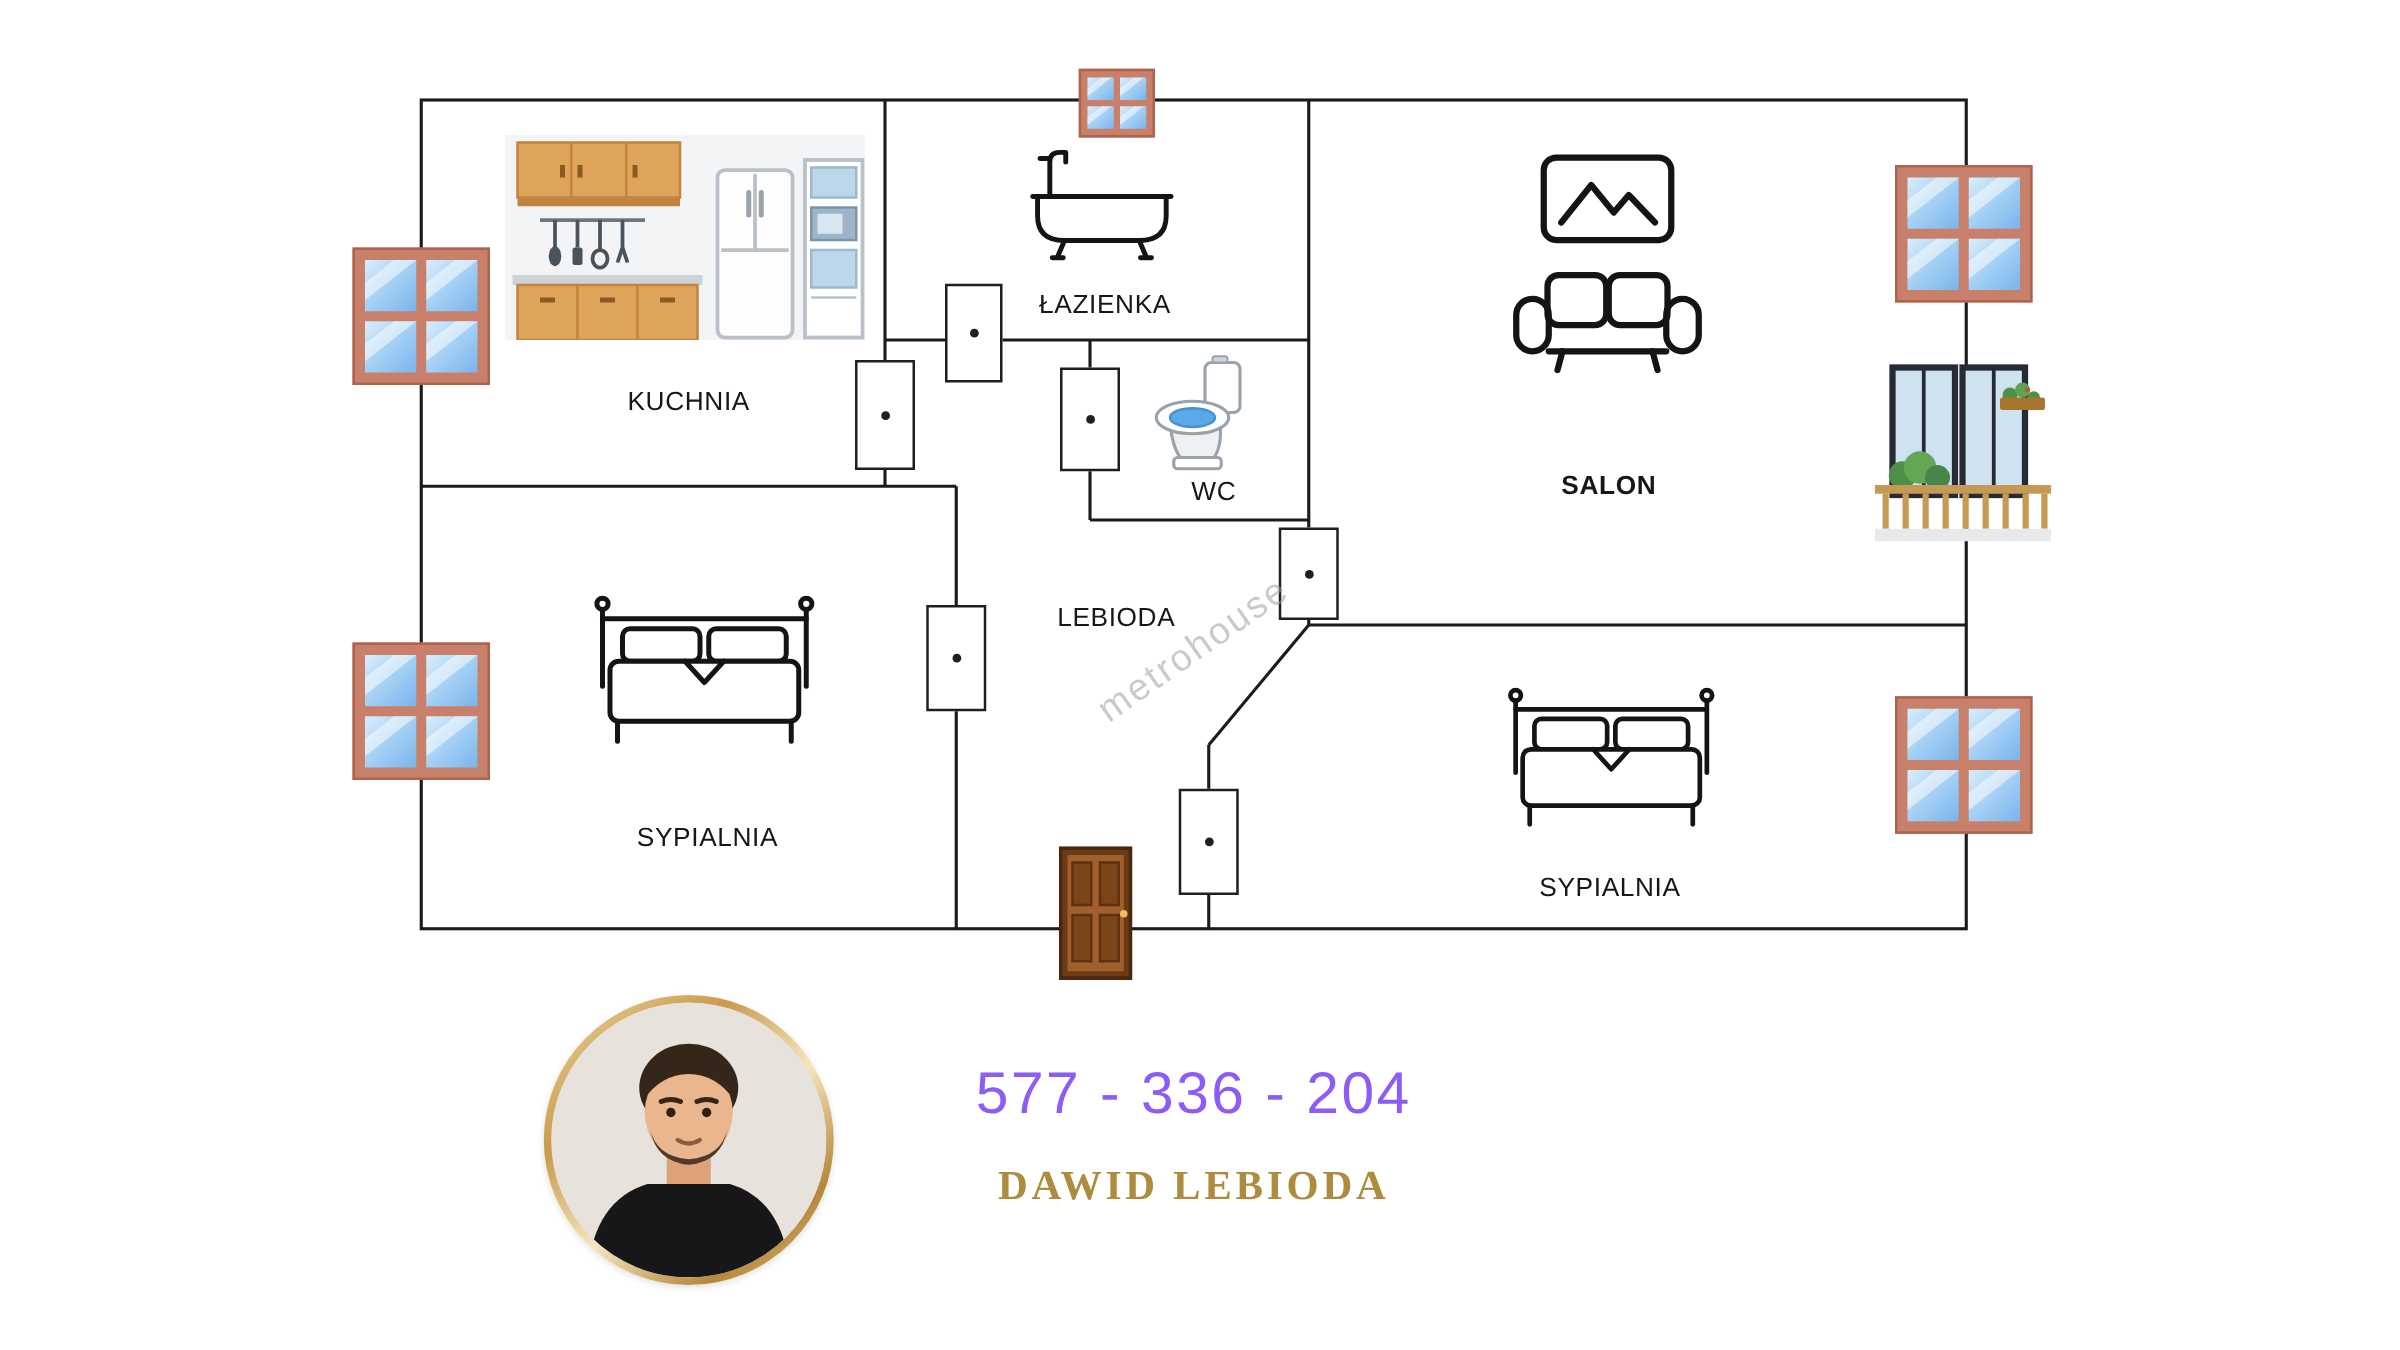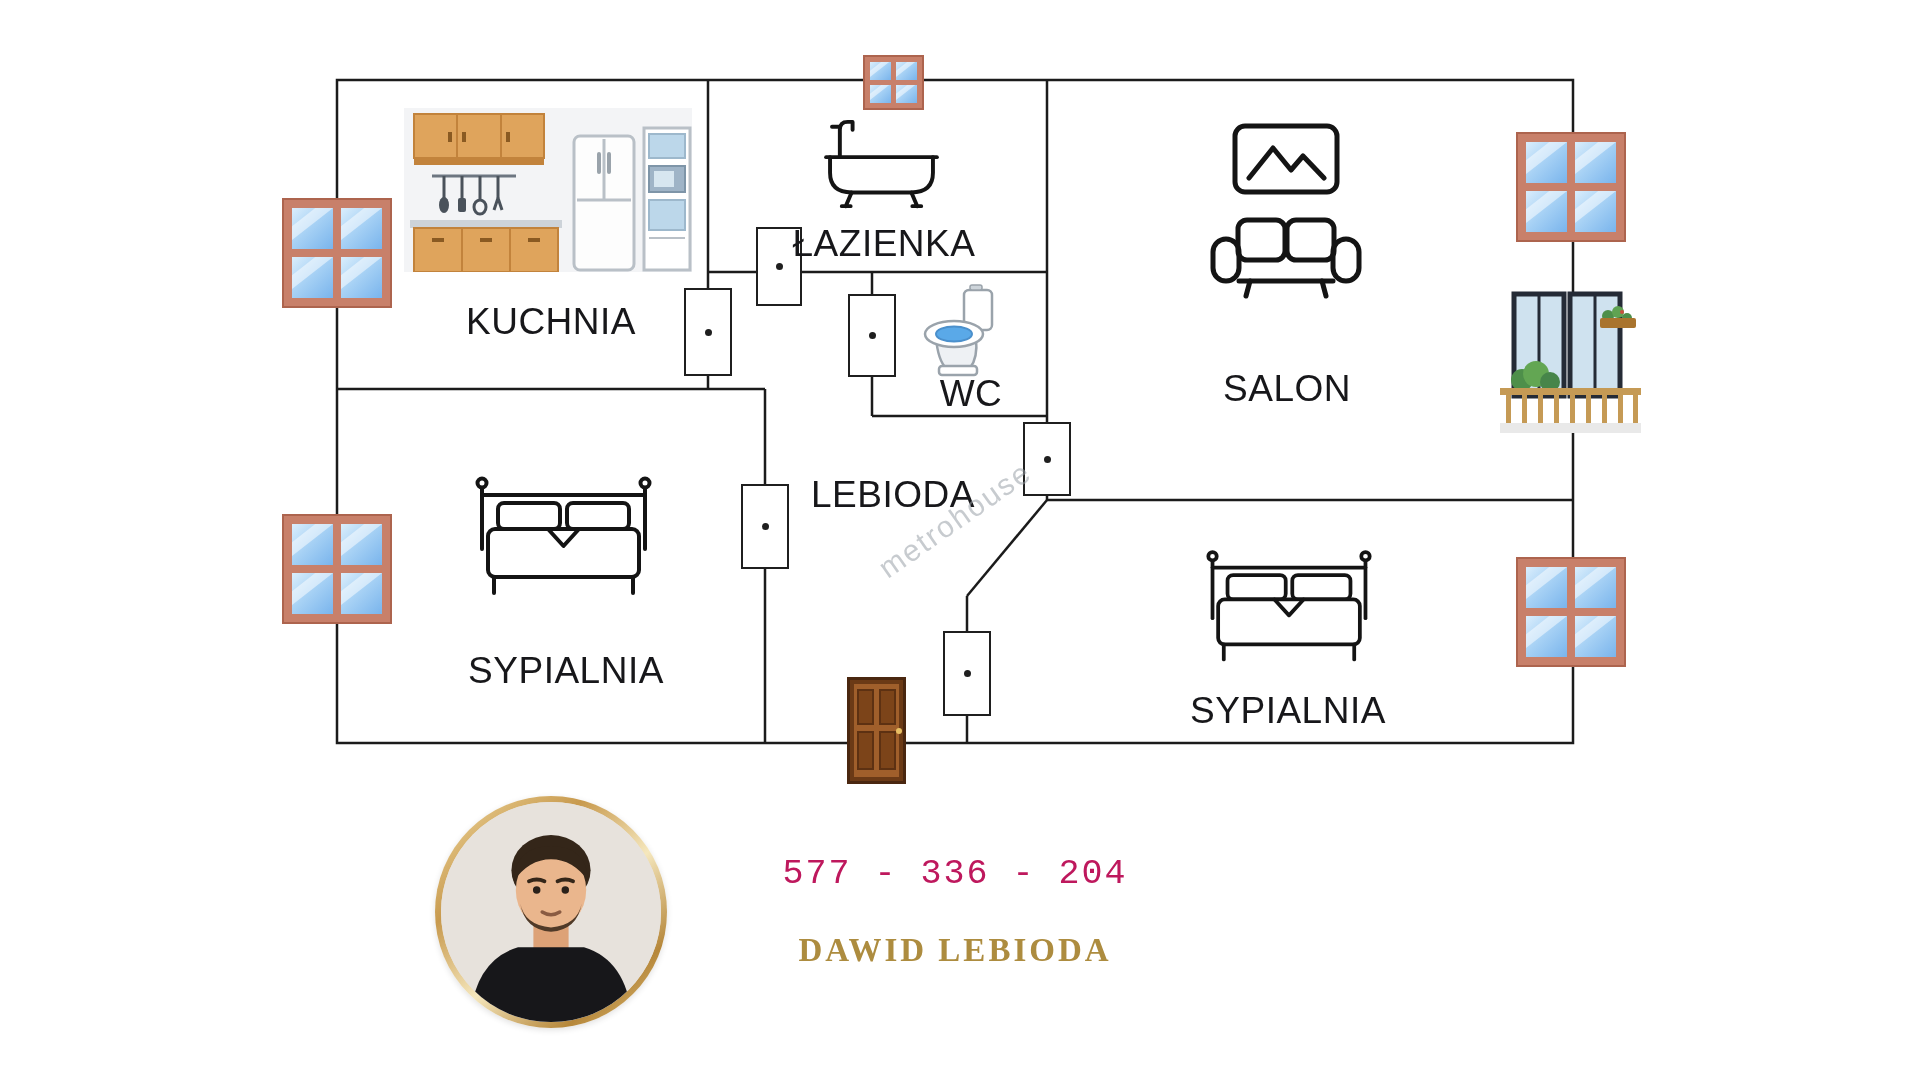--- a/index.html
+++ b/index.html
@@ -9,21 +9,21 @@
     font-family:"Liberation Sans", sans-serif;
     position:relative;
     overflow:hidden;
   }
   .abs { position:absolute; }
 
   
   .room-label {
     position:absolute;
     transform:translate(-50%,-50%);
-    font-size:37px;
+    font-size:21px;
     color:#17171a;
     letter-spacing:.5px;
     white-space:nowrap;
   }
 
   
   .door {
     position:absolute;
     background:#ffffff;
     border:2px solid #1f1f1f;
@@ -84,23 +84,23 @@
   .avatar {
     width:100%; height:100%;
     border-radius:50%;
     overflow:hidden;
     background:#e7e2dc;
   }
   .avatar svg { display:block; width:100%; height:100%; }
   .agent-phone {
     position:absolute;
     transform:translate(-50%,-50%);
-    font-family:Liberation Mono, monospace;
-    font-size:35px;
-    color:#be185d;
+    font-family:Liberation Sans, sans-serif;
+    font-size:47px;
+    color:#8b5cf6;
     letter-spacing:2px;
     white-space:nowrap;
   }
   .agent-name {
     position:absolute;
     transform:translate(-50%,-50%);
     font-family:"Liberation Serif", serif;
     font-size:33px;
     font-weight:bold;
     color:#ad8c3f;
@@ -313,21 +313,21 @@
     <rect x="11" y="13" width="15" height="34" fill="#7c4419" stroke="#5d3112" stroke-width="2"></rect>
     <rect x="33" y="13" width="15" height="34" fill="#7c4419" stroke="#5d3112" stroke-width="2"></rect>
     <rect x="11" y="55" width="15" height="37" fill="#7c4419" stroke="#5d3112" stroke-width="2"></rect>
     <rect x="33" y="55" width="15" height="37" fill="#7c4419" stroke="#5d3112" stroke-width="2"></rect>
     <circle cx="52" cy="54" r="3" fill="#e8c064"></circle>
   </svg>
 
   <div class="room-label" style="left:551px;top:322px;text-align:right;">KUCHNIA</div>
   <div class="room-label" style="left:884px;top:244px;">ŁAZIENKA</div>
   <div class="room-label" style="left:953px;top:394px;margin-left:18px;">WC</div>
-  <div class="room-label" style="left:1287px;top:389px;">SALON</div>
+  <div class="room-label" style="left:1287px;top:389px;font-weight:bold;">SALON</div>
   <div class="room-label" style="left:893px;top:495px;">LEBIODA</div>
   <div class="room-label" style="left:566px;top:671px;">SYPIALNIA</div>
   <div class="room-label" style="left:1288px;top:711px;">SYPIALNIA</div>
 
   <div class="watermark" style="left:955px;top:520px;">metrohouse</div>
 </div>
 
 <div class="avatar-ring" style="left:435px;top:796px;width:232px;height:232px;">
   <div class="avatar">
     <svg viewBox="0 0 100 100">

